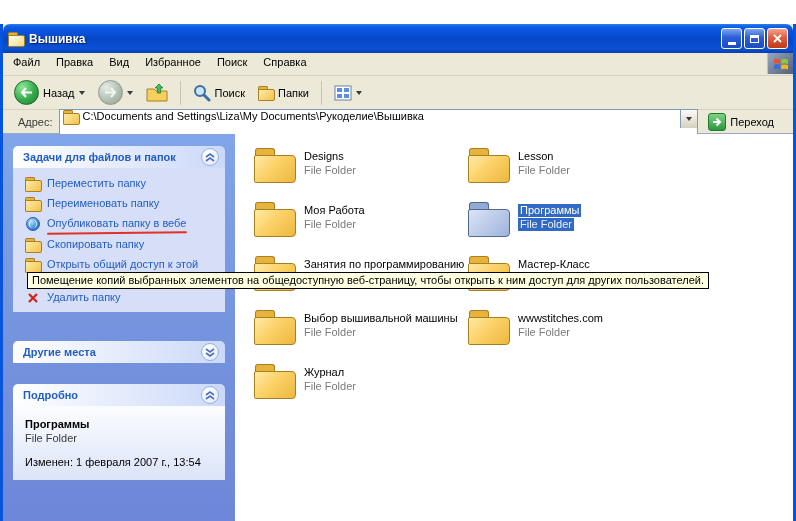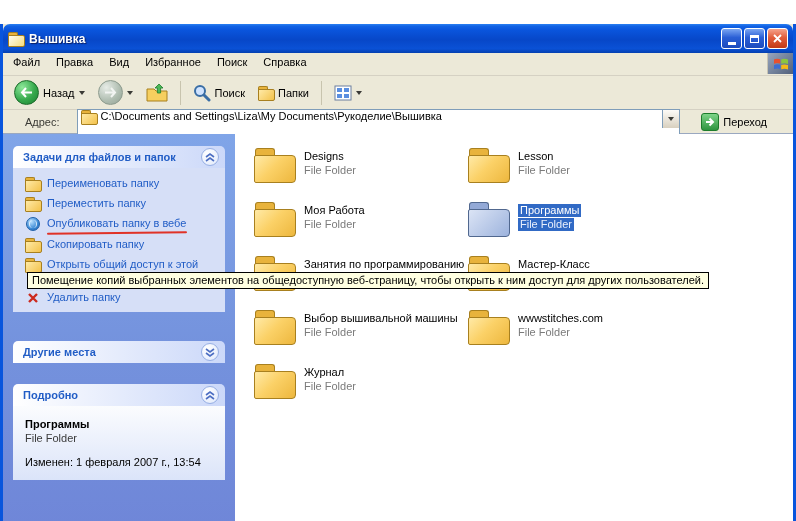--- a/index.html
+++ b/index.html
@@ -60,21 +60,21 @@
   .nav-circle.disabled {
     background:radial-gradient(circle at 32% 28%, #e7ece7, #aebcaf 60%, #93a294);
     border-color:#8d9b8e;
   }
   .caret-down { width:0; height:0; border-left:3px solid transparent; border-right:3px solid transparent; border-top:4px solid #3a3a35; }
   .tb-sep { width:1px; height:24px; background:#c8c4ae; margin:0 4px; flex:none; }
   .tb-label { color:#000; }
 
   
   .addressbar {
-    height:24px; flex:none; display:flex; align-items:center; gap:17px; padding:0 22px;
+    height:24px; flex:none; display:flex; align-items:center; gap:6px; padding:0 15px;
     background:#ece9d8; border-bottom:1px solid #9aa8c0;
   }
   .addr-label { color:#3a3a35; }
   .addr-combo {
     flex:1; height:26px; background:#fff; border:1px solid #7f9db9;
     display:flex; gap:4px; padding-left:3px; overflow:hidden; cursor:text;
   }
   .addr-text { flex:1; white-space:nowrap; overflow:hidden; color:#000; }
   .addr-drop {
     width:17px; height:18px; flex:none; display:flex; align-items:center; justify-content:center;
@@ -299,25 +299,25 @@
           <span>Задачи для файлов и папок</span>
           <span class="chevron-btn">
             <svg width="10" height="9">
                 <path d="M1 4 L5 1 L9 4 M1 8 L5 5 L9 8" stroke="#4d6fc3" stroke-width="1.6" fill="none"></path>
               </svg>
           </span>
         </div>
         <div class="panel-body">
           <div class="task-item">
             <span class="folder-sm"></span>
+            <span>Переместить папку</span>
+          </div>
+          <div class="task-item">
+            <span class="folder-sm"></span>
             <span>Переименовать папку</span>
-          </div>
-          <div class="task-item">
-            <span class="folder-sm"></span>
-            <span>Переместить папку</span>
           </div>
           <div class="task-item">
             <span class="globe-icon"></span>
             <span>Опубликовать папку в вебе</span>
             <span class="annotation-underline"></span>
           </div>
           <div class="task-item">
             <span class="folder-sm"></span>
             <span>Скопировать папку</span>
           </div>

